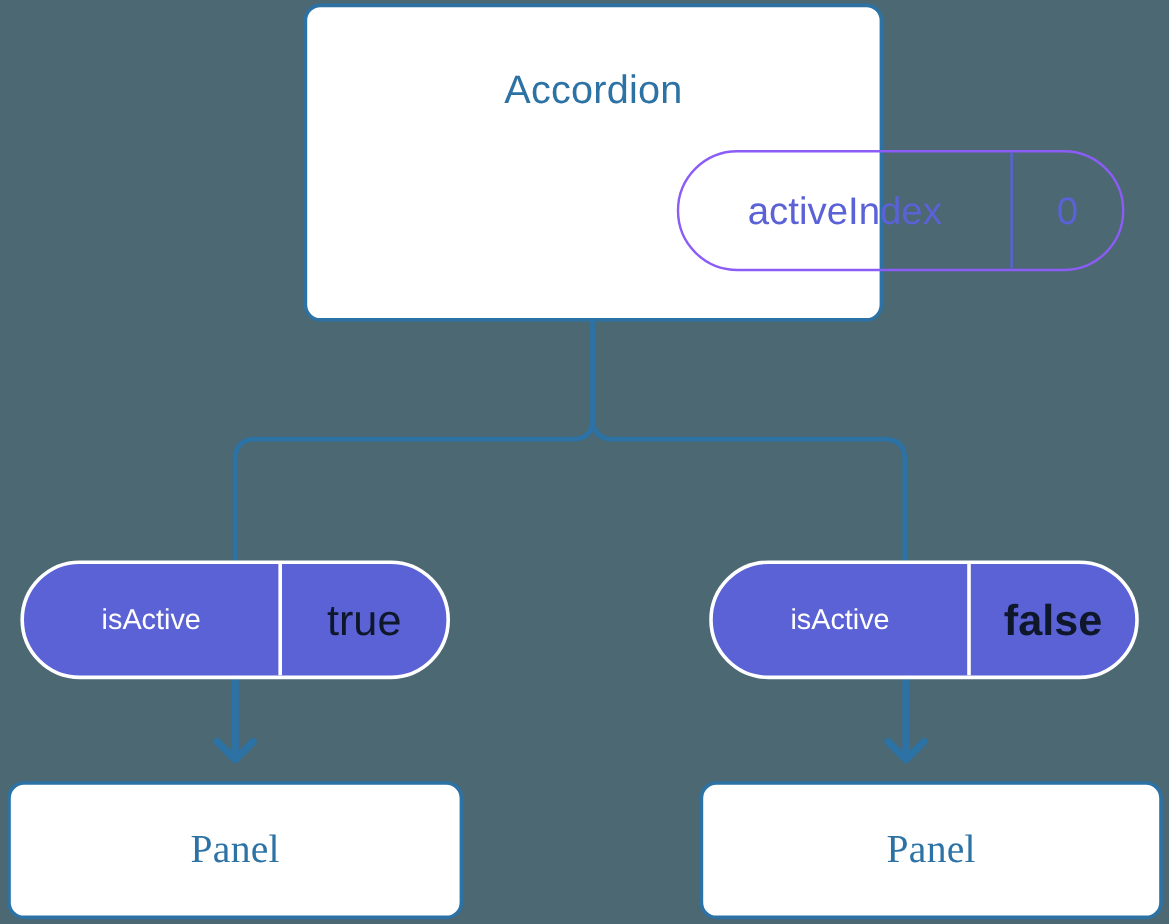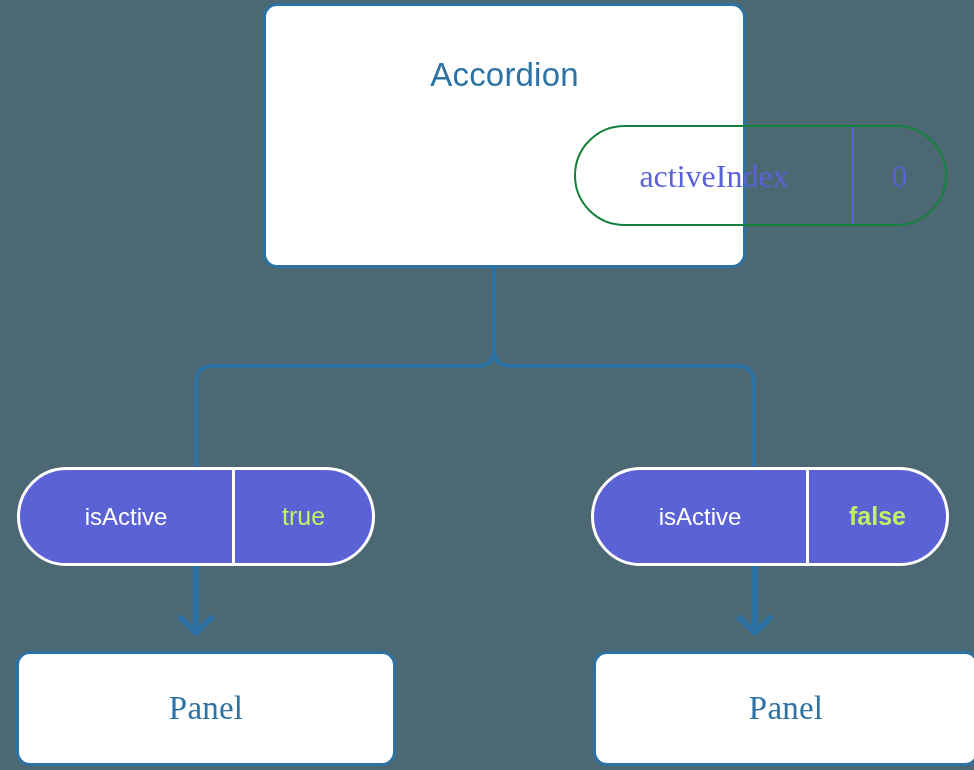--- a/index.html
+++ b/index.html
@@ -27,21 +27,20 @@
     height: 770px;
   }
 
   
   .card {
     position: absolute;
     background: #ffffff;
     border: 3px solid #2d72a5;
     border-radius: 14px;
     box-sizing: border-box;
-    margin-left: 10px;
   }
   .card-title {
     color: #2d72a5;
     font-size: 33px;
     font-weight: 400;
     text-align: center;
     letter-spacing: 0.2px;
     line-height: 1;
   }
 
@@ -90,23 +89,22 @@
     display: flex;
     align-items: center;
     justify-content: center;
     box-sizing: border-box;
     line-height: 1;
     white-space: nowrap;
   }
 
   
   .pill-outline {
-    border: 2px solid #15803d;
+    border: 2px solid #8b5cf6;
     background: transparent;
-    font-family: Liberation Serif, serif;
   }
   .pill-outline .pill-key {
     color: #5b62d6;
     font-size: 32px;
     border-right: 2px solid #5b62d6;
   }
   .pill-outline .pill-val {
     color: #5b62d6;
     font-size: 32px;
   }
@@ -115,22 +113,22 @@
   .pill-filled {
     background: #5b62d6;
     border: 3px solid #ffffff;
   }
   .pill-filled .pill-key {
     color: #ffffff;
     font-size: 24px;
     border-right: 3px solid #ffffff;
   }
   .pill-filled .pill-val {
-    color: #bef264;
-    font-size: 25px;
+    color: #0f172a;
+    font-size: 36px;
   }
 
   #pill-active-index {
     left: 308px;
     top: 119px;
     width: 373px;
     height: 101px;
   }
   #pill-active-index .pill-key { width: 278px; }
   #pill-active-index .pill-val { flex: 1; }

